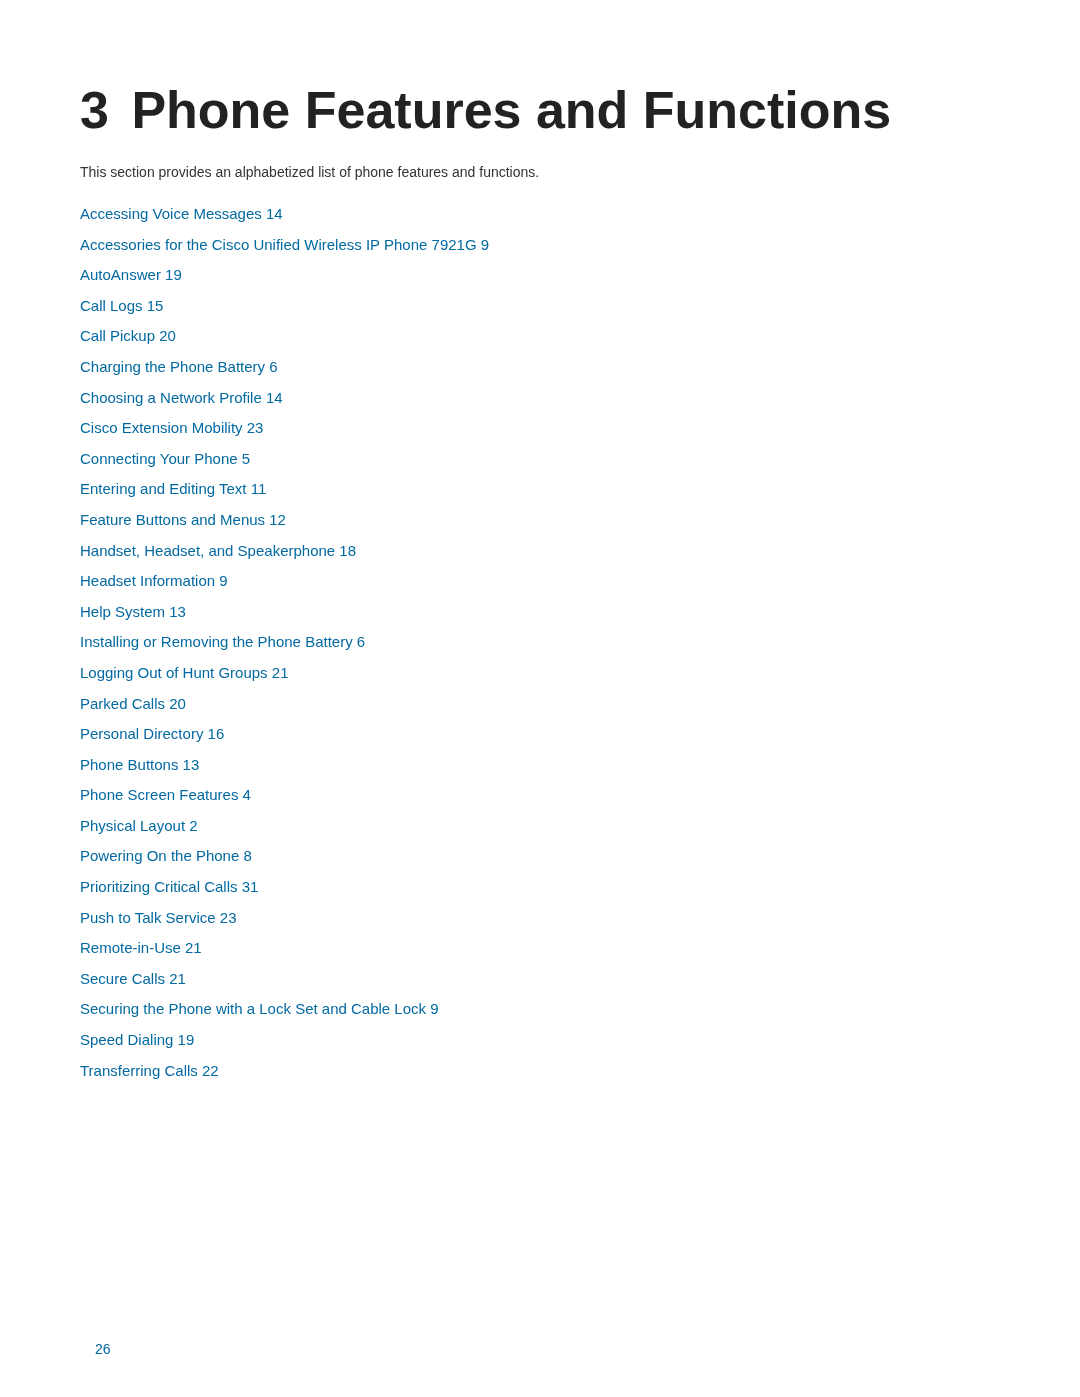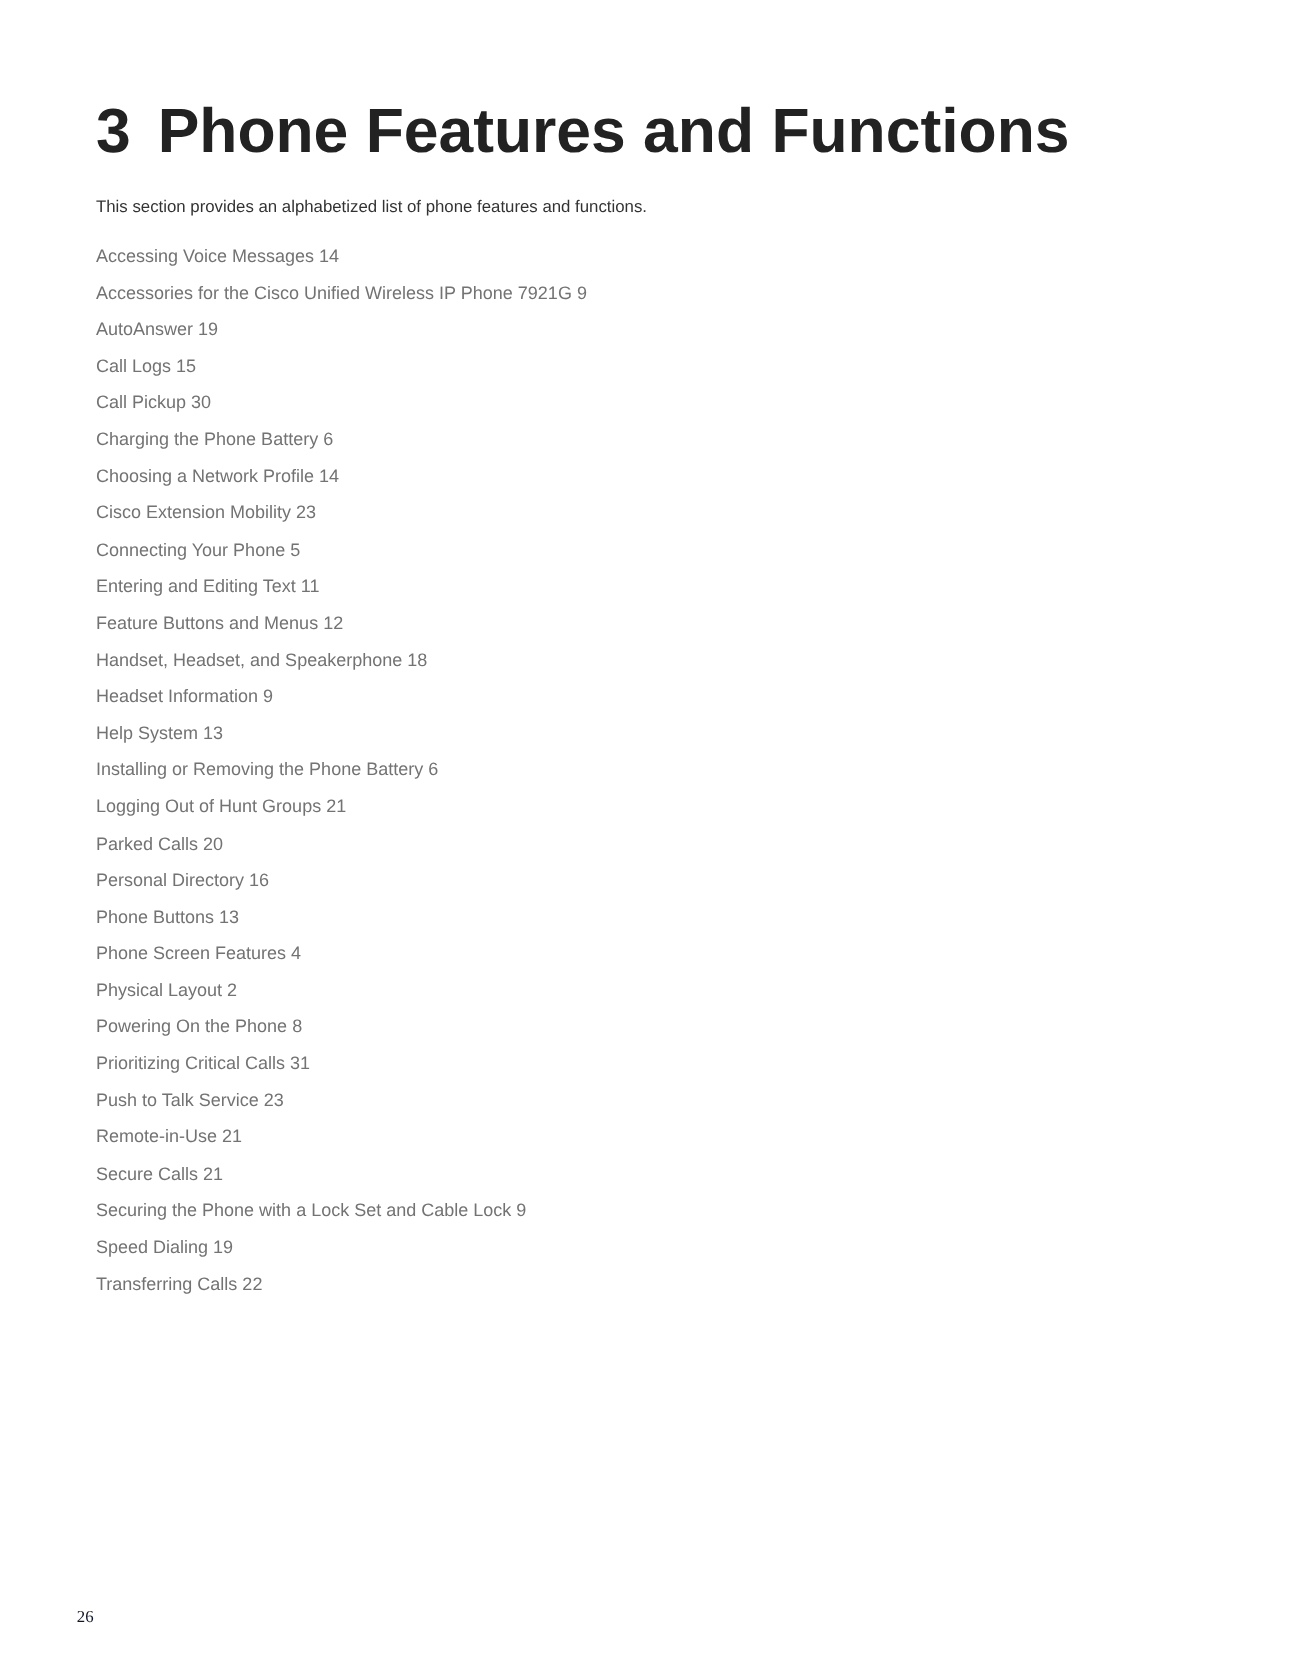--- a/index.html
+++ b/index.html
@@ -53,52 +53,51 @@
       list-style: none;
       padding: 0;
     }
 
     .toc-list li {
       margin-bottom: 5px;
       line-height: 1.6;
     }
 
     .toc-link {
-      color: #737373;
+      color: #0369a1;
       text-decoration: none;
       font-size: 15px;
     }
 
     .page-number {
       position: absolute;
       bottom: 40px;
-      left: 64px;
+      left: 95px;
       font-size: 14px;
-      color: #0f172a;
-      font-family: Liberation Serif, serif;
+      color: #0369a1;
     }
   </style>
 </head>
 <body>
 
 <div class="page">
 
   <div class="chapter-header">
     <span class="chapter-number">3</span>
     <span class="chapter-title">Phone Features and Functions</span>
   </div>
 
   <p class="intro-text">This section provides an alphabetized list of phone features and functions.</p>
 
   <ul class="toc-list">
       <li><a class="toc-link" href="#">Accessing Voice Messages 14</a></li>
       <li><a class="toc-link" href="#">Accessories for the Cisco Unified Wireless IP Phone 7921G 9</a></li>
       <li><a class="toc-link" href="#">AutoAnswer 19</a></li>
       <li><a class="toc-link" href="#">Call Logs 15</a></li>
-      <li><a class="toc-link" href="#">Call Pickup 30</a></li>
+      <li><a class="toc-link" href="#">Call Pickup 20</a></li>
       <li><a class="toc-link" href="#">Charging the Phone Battery 6</a></li>
       <li><a class="toc-link" href="#">Choosing a Network Profile 14</a></li>
       <li><a class="toc-link" href="#">Cisco Extension Mobility 23</a></li>
       <li><a class="toc-link" href="#">Connecting Your Phone 5</a></li>
       <li><a class="toc-link" href="#">Entering and Editing Text 11</a></li>
       <li><a class="toc-link" href="#">Feature Buttons and Menus 12</a></li>
       <li><a class="toc-link" href="#">Handset, Headset, and Speakerphone 18</a></li>
       <li><a class="toc-link" href="#">Headset Information 9</a></li>
       <li><a class="toc-link" href="#">Help System 13</a></li>
       <li><a class="toc-link" href="#">Installing or Removing the Phone Battery 6</a></li>

